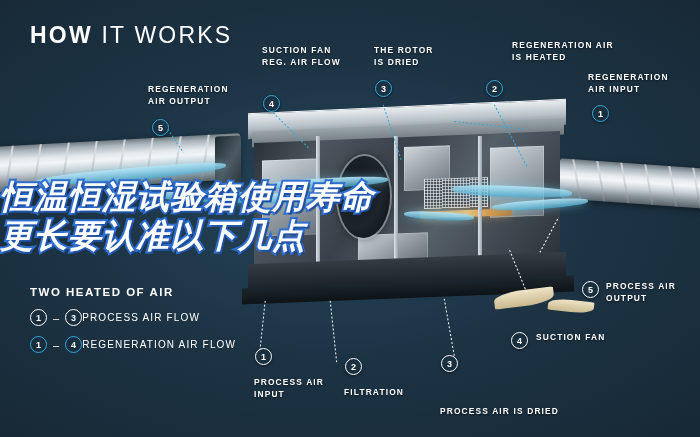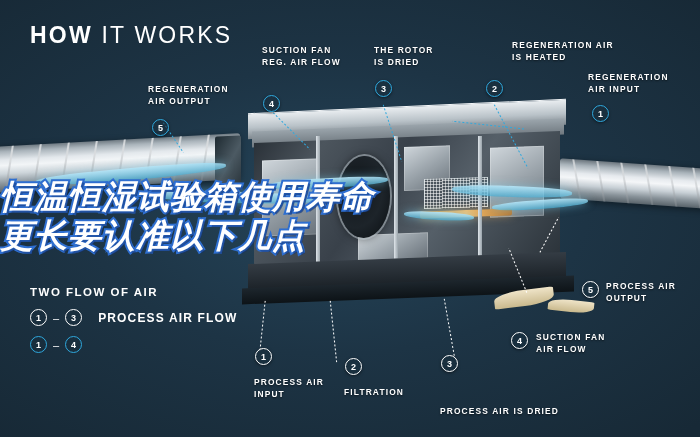--- a/index.html
+++ b/index.html
@@ -219,22 +219,22 @@
   .lg-circ {
     width:17px; height:17px; border-radius:50%;
     border:1.6px solid #ffffff; color:#ffffff;
     font-size:9px; font-weight:bold;
     display:flex; align-items:center; justify-content:center;
     background:rgba(23,45,60,.4);
   }
   .lg-circ.cyan { border-color:#2fa8dd; }
   .lg-dash { color:#ffffff; font-size:11px; margin:0 6px; }
   .lg-text {
-    color:#ffffff; font-size:12px; font-weight:bold;
-    letter-spacing:1.15px; margin-left:16px; text-transform:uppercase;
+    color:#ffffff; font-size:10px; font-weight:normal;
+    letter-spacing:1.15px; margin-left:0; text-transform:uppercase;
   }
 </style>
 </head>
 <body>
 
 <div id="stage">
 
   <div class="machine">
 
     <div class="duct-left">
@@ -340,53 +340,53 @@
 
   <div class="num" style="left:582px; top:281px;">5</div>
   <div class="lbl" style="left:606px; top:281px; width:92px;">
     <div>PROCESS AIR</div>
     <div>OUTPUT</div>
   </div>
 
   <div class="num" style="left:511px; top:332px;">4</div>
   <div class="lbl" style="left:536px; top:332px; width:150px;">
     <div>SUCTION FAN</div>
-    <div>AIR FLOW</div>
   </div>
 
   <div class="num" style="left:255px; top:348px;">1</div>
   <div class="lbl" style="left:254px; top:377px; width:92px;">
     <div>PROCESS AIR</div>
     <div>INPUT</div>
   </div>
 
   <div class="num" style="left:345px; top:358px;">2</div>
   <div class="lbl" style="left:344px; top:387px; width:92px;">
     <div>FILTRATION</div>
   </div>
 
   <div class="num" style="left:441px; top:355px;">3</div>
   <div class="lbl" style="left:440px; top:406px; width:146px;">
     <div>PROCESS AIR IS DRIED</div>
   </div>
 
   <div class="legend">
-    <div class="legend-title">TWO FLOW OF AIR</div>
+    <div class="legend-title">TWO HEATED OF AIR</div>
 
     <div class="legend-row">
       <div class="lg-circ">1</div>
       <div class="lg-dash">–</div>
       <div class="lg-circ">3</div>
       <div class="lg-text">PROCESS AIR FLOW</div>
     </div>
 
     <div class="legend-row">
       <div class="lg-circ cyan">1</div>
       <div class="lg-dash">–</div>
       <div class="lg-circ cyan">4</div>
+      <div class="lg-text">REGENERATION AIR FLOW</div>
     </div>
   </div>
 
   <div class="headline">
     <div>恒温恒湿试验箱使用寿命</div>
     <div>更长要认准以下几点</div>
   </div>
 
 </div>
 

